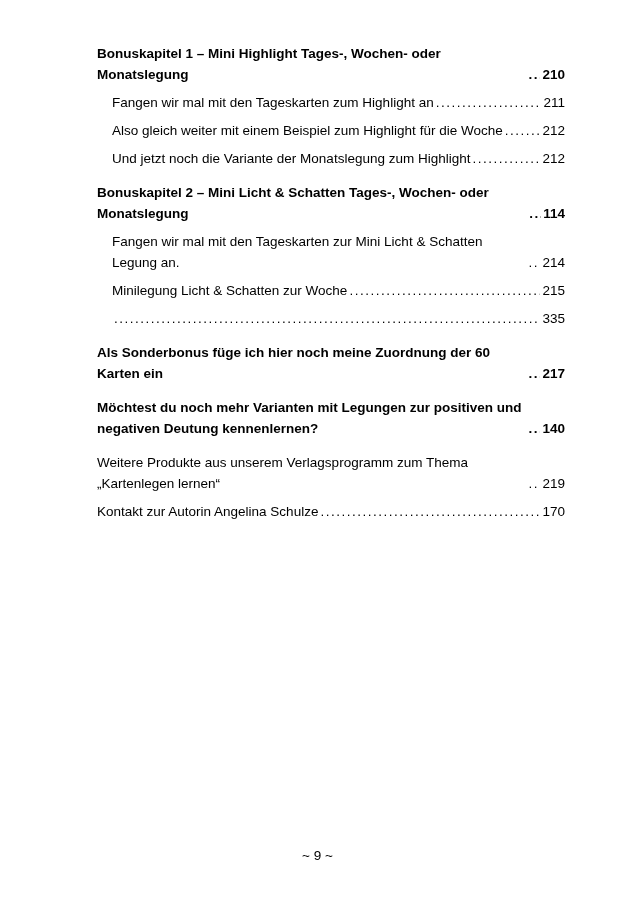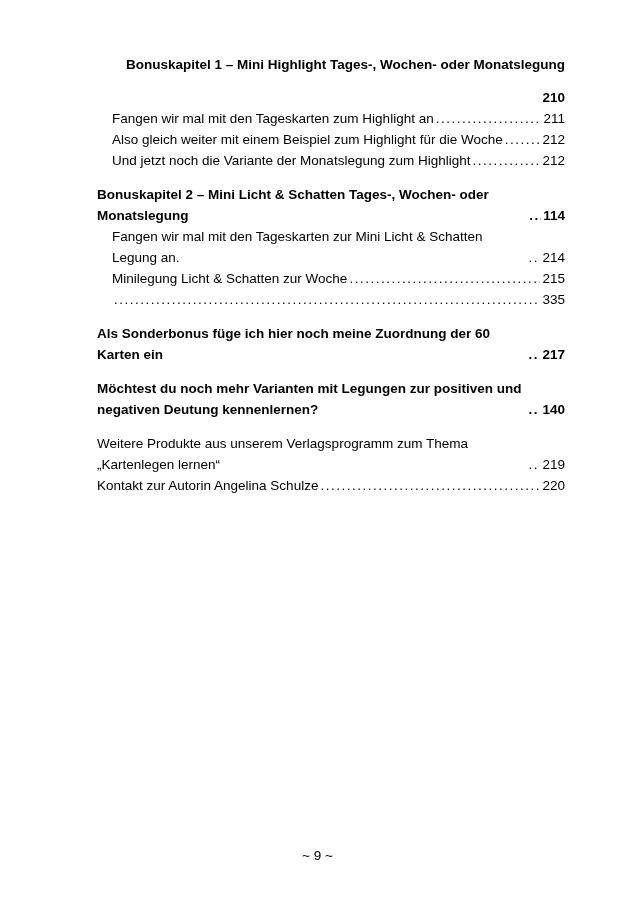--- a/index.html
+++ b/index.html
@@ -21,22 +21,23 @@
   .toc {
     position: absolute;
     left: 97px;
     top: 43px;
     width: 468px;
   }
   .entry {
     display: flex;
     align-items: flex-end;
     line-height: 21px;
+    margin-top: 7px;
   }
-  .entry:first-child { margin-top: 11px; flex-direction: column; }
+  .entry:first-child { margin-top: 0; }
   .entry.gap { margin-top: 13px; }
   .entry.bold { font-weight: bold; }
   .entry.indent { padding-left: 15px; }
   .entry-text { flex: 0 1 auto; }
   .dots {
     flex: 1 0 12px;
     overflow: hidden;
     white-space: nowrap;
     height: 21px;
     margin: 0 2px 0 2px;
@@ -122,19 +123,19 @@
 
     <div class="entry gap">
       <span class="entry-text">Weitere Produkte aus unserem Verlagsprogramm zum Thema „Kartenlegen lernen“</span>
       <span class="dots"></span>
       <span class="pagenum">219</span>
     </div>
 
     <div class="entry">
       <span class="entry-text">Kontakt zur Autorin Angelina Schulze</span>
       <span class="dots"></span>
-      <span class="pagenum">220</span>
+      <span class="pagenum">170</span>
     </div>
 
   </div>
 
   <div class="footer">~ 9 ~</div>
 </div>
 
 </body></html>

